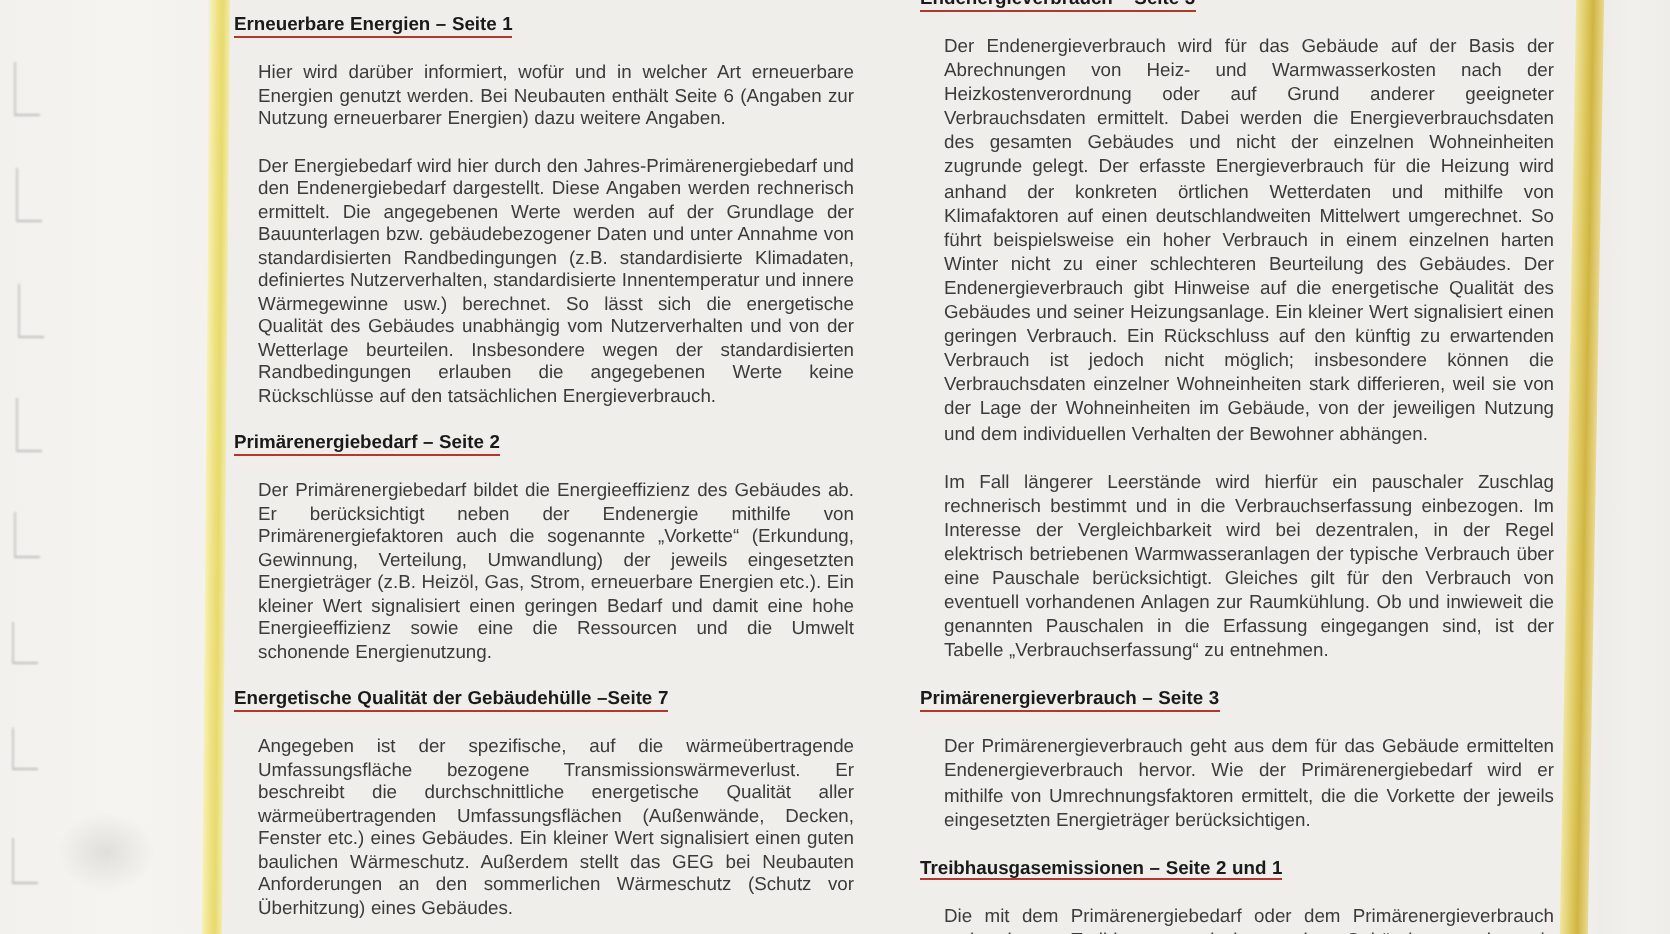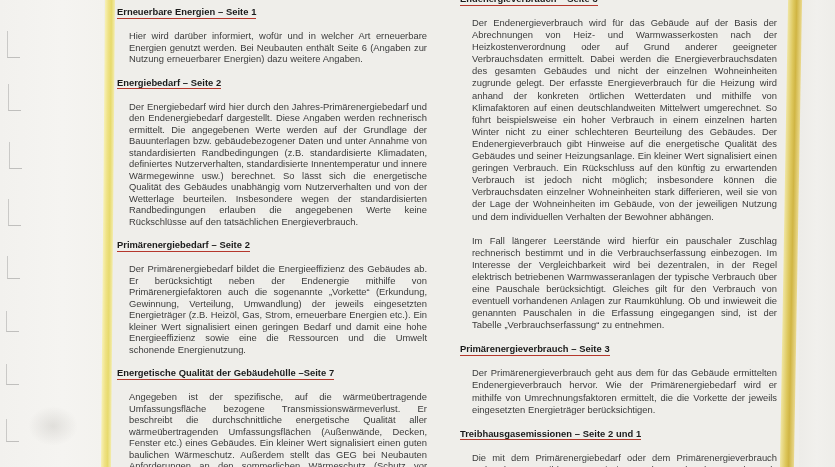--- a/index.html
+++ b/index.html
@@ -86,21 +86,20 @@
   <div class="right-margin"></div>
   <div class="band band-left"></div>
   <div class="band band-right"></div>
 
   <div class="col col-left" lang="de">
       <div class="section">
         <div class="heading"><span class="heading-text">Erneuerbare Energien – Seite 1</span></div>
         <p class="para">Hier wird darüber informiert, wofür und in welcher Art erneuerbare Energien genutzt werden. Bei Neubauten enthält Seite 6 (Angaben zur Nutzung erneuerbarer Energien) dazu weitere Angaben.</p>
       </div>
       <div class="section">
-        <div class="heading"><span class="heading-text">Energiebedarf – Seite 2</span></div>
         <p class="para">Der Energiebedarf wird hier durch den Jahres-Primärenergiebedarf und den Endenergiebedarf dargestellt. Diese Angaben werden rechnerisch ermittelt. Die angegebenen Werte werden auf der Grundlage der Bauunterlagen bzw. gebäudebezogener Daten und unter Annahme von standardisierten Randbedingungen (z.B. standardisierte Klimadaten, definiertes Nutzerverhalten, standardisierte Innentemperatur und innere Wärmegewinne usw.) berechnet. So lässt sich die energetische Qualität des Gebäudes unabhängig vom Nutzerverhalten und von der Wetterlage beurteilen. Insbesondere wegen der standardisierten Randbedingungen erlauben die angegebenen Werte keine Rückschlüsse auf den tatsächlichen Energieverbrauch.</p>
       </div>
       <div class="section">
         <div class="heading"><span class="heading-text">Primärenergiebedarf – Seite 2</span></div>
         <p class="para">Der Primärenergiebedarf bildet die Energieeffizienz des Gebäudes ab. Er berücksichtigt neben der Endenergie mithilfe von Primärenergiefaktoren auch die sogenannte „Vorkette“ (Erkundung, Gewinnung, Verteilung, Umwandlung) der jeweils eingesetzten Energieträger (z.B. Heizöl, Gas, Strom, erneuerbare Energien etc.). Ein kleiner Wert signalisiert einen geringen Bedarf und damit eine hohe Energieeffizienz sowie eine die Ressourcen und die Umwelt schonende Energienutzung.</p>
       </div>
       <div class="section">
         <div class="heading"><span class="heading-text">Energetische Qualität der Gebäudehülle –Seite 7</span></div>
         <p class="para">Angegeben ist der spezifische, auf die wärmeübertragende Umfassungsfläche bezogene Transmissionswärmeverlust. Er beschreibt die durchschnittliche energetische Qualität aller wärmeübertragenden Umfassungsflächen (Außenwände, Decken, Fenster etc.) eines Gebäudes. Ein kleiner Wert signalisiert einen guten baulichen Wärmeschutz. Außerdem stellt das GEG bei Neubauten Anforderungen an den sommerlichen Wärmeschutz (Schutz vor Überhitzung) eines Gebäudes.</p>
       </div>

